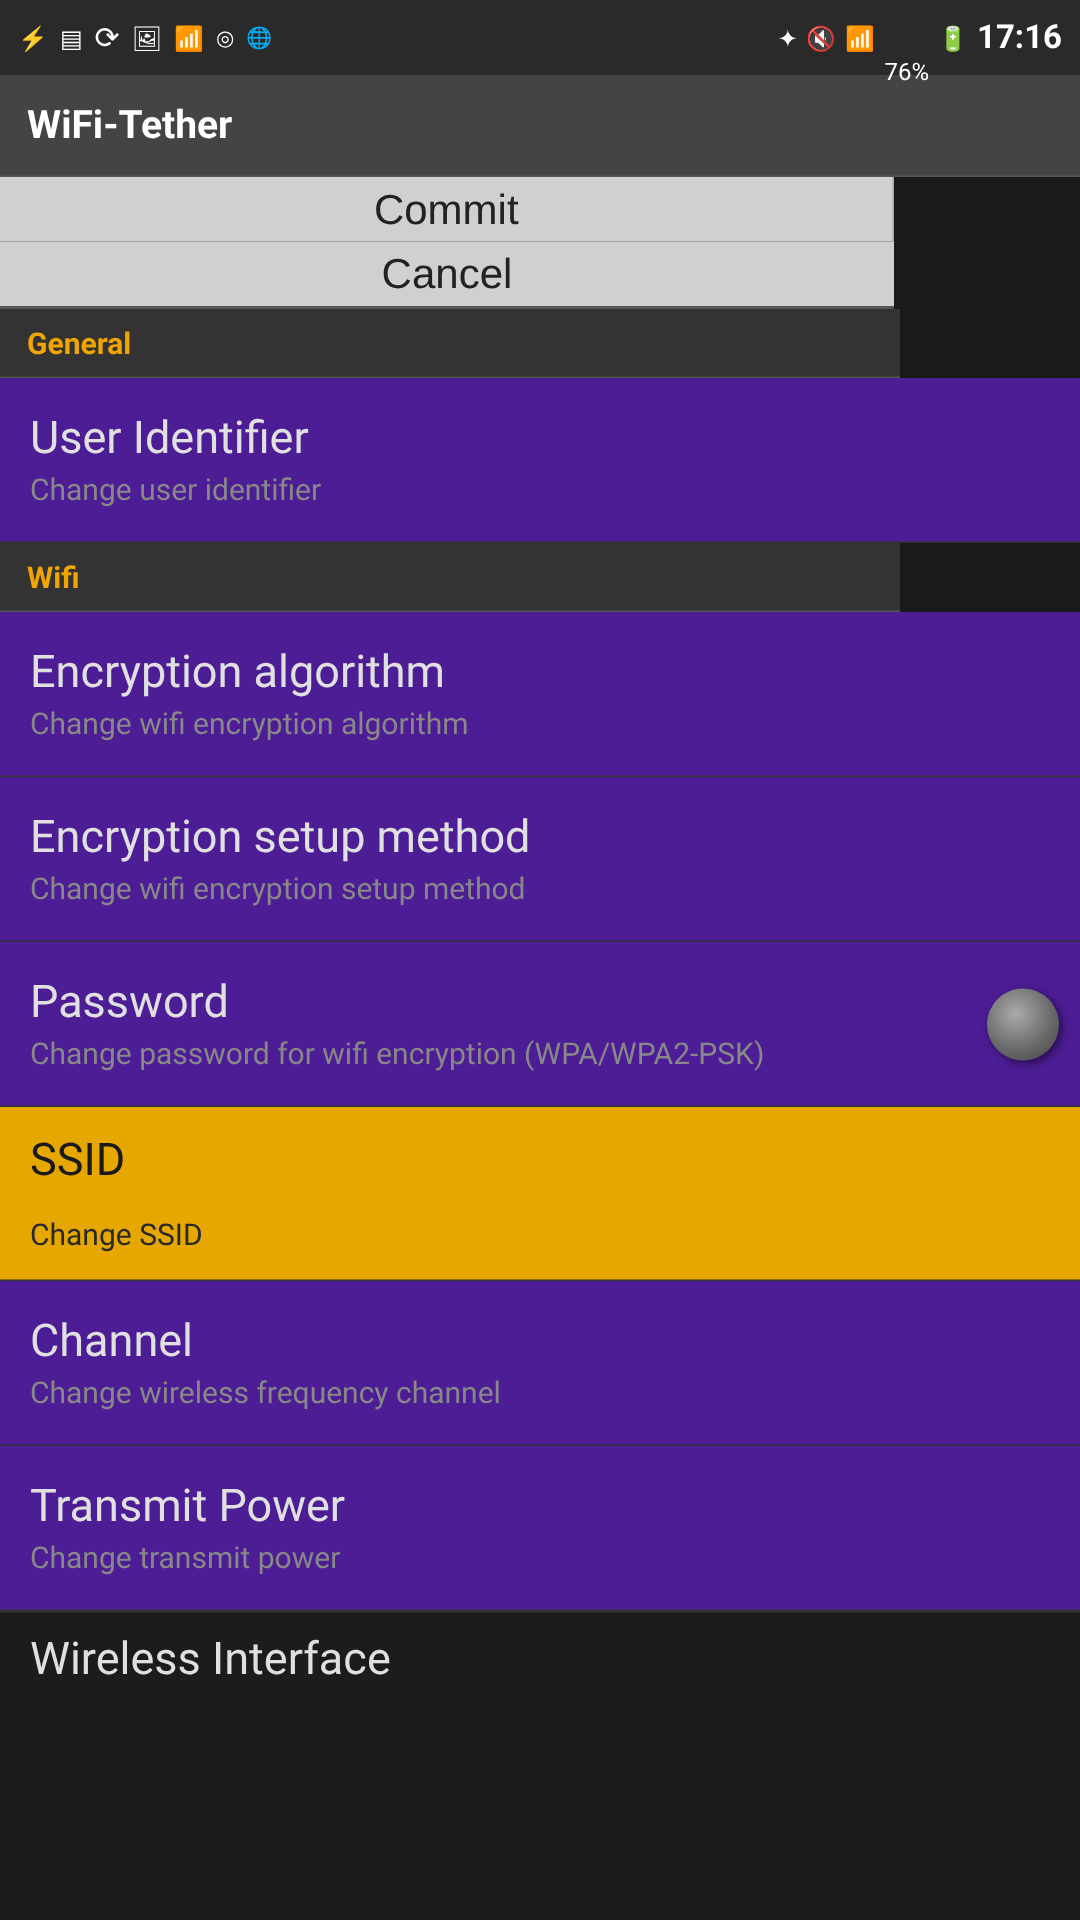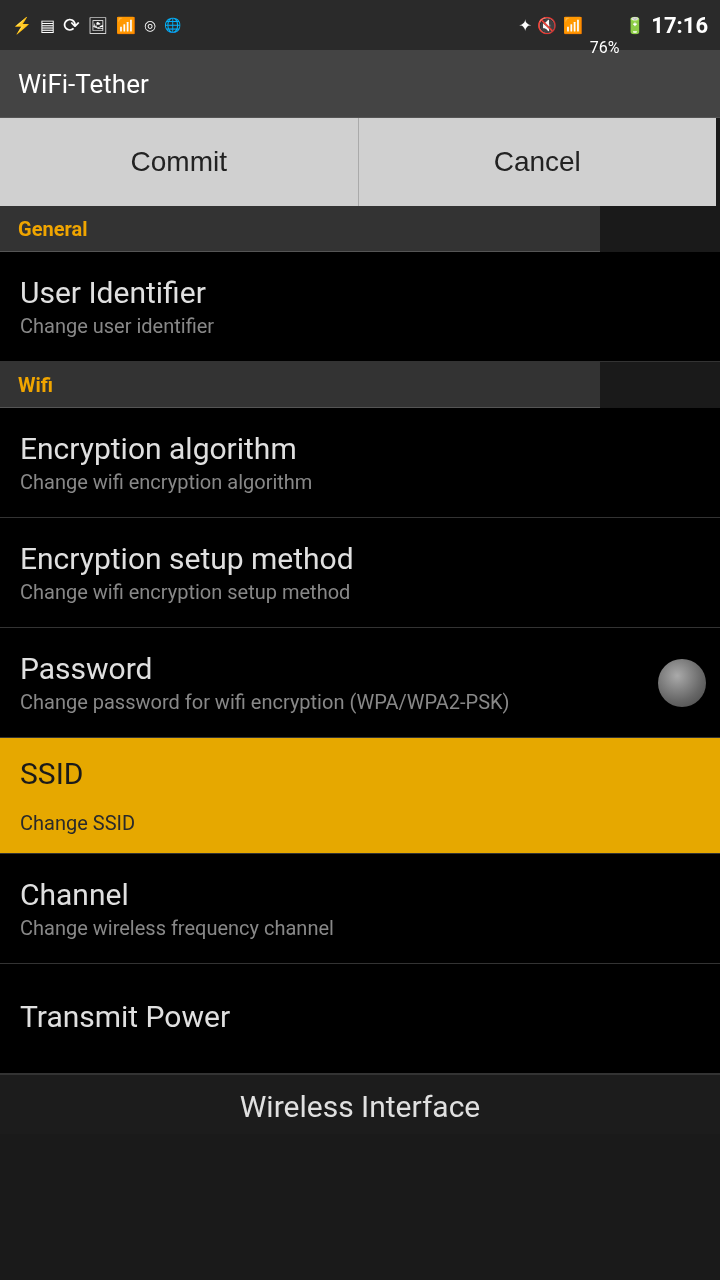--- a/index.html
+++ b/index.html
@@ -55,30 +55,31 @@
       width: 720px;
       height: 68px;
       background: #444444;
       display: flex;
       align-items: center;
       padding: 0 18px;
       border-bottom: 1px solid #555;
     }
     .title-bar-text {
       font-size: 26px;
-      font-weight: normal;
+      font-weight: bold;
       color: #ffffff;
     }
 
     
     .action-buttons {
       display: flex;
-      width: 716px;
+      width: 596px;
       height: 88px;
       border-bottom: 2px solid #555;
+      flex-direction: column;
     }
     .action-btn {
       flex: 1;
       height: 88px;
       background: #d0d0d0;
       border: none;
       border-right: 1px solid #aaa;
       font-size: 28px;
       font-weight: normal;
       color: #222;
@@ -104,21 +105,21 @@
     .section-header-text {
       font-size: 20px;
       color: #f0a500;
       font-weight: bold;
     }
 
     
     .setting-item {
       width: 720px;
       min-height: 110px;
-      background: #000000;
+      background: #4c1d95;
       border-bottom: 1px solid #333;
       padding: 18px 20px;
       cursor: pointer;
       position: relative;
       display: flex;
       flex-direction: column;
       justify-content: center;
     }
     .setting-item.highlighted {
       background: #e6a800;
@@ -160,21 +161,20 @@
       height: 60px;
       background: #1c1c1c;
       border-top: 1px solid #333;
       padding: 14px 20px;
       overflow: hidden;
       cursor: pointer;
     }
     .setting-title-partial {
       font-size: 30px;
       color: #e0e0e0;
-      text-align: center;
     }
   </style>
 </head>
 <body>
 
 <div class="status-bar">
   <div class="status-bar-left">
 
     <span class="status-icon">⚡</span>
 
@@ -242,17 +242,18 @@
   <div class="setting-desc">Change SSID</div>
 </div>
 
 <div class="setting-item">
   <div class="setting-title">Channel</div>
   <div class="setting-desc">Change wireless frequency channel</div>
 </div>
 
 <div class="setting-item">
   <div class="setting-title">Transmit Power</div>
+  <div class="setting-desc">Change transmit power</div>
 </div>
 
 <div class="setting-item-partial">
   <div class="setting-title-partial">Wireless Interface</div>
 </div>
 
 </body></html>

